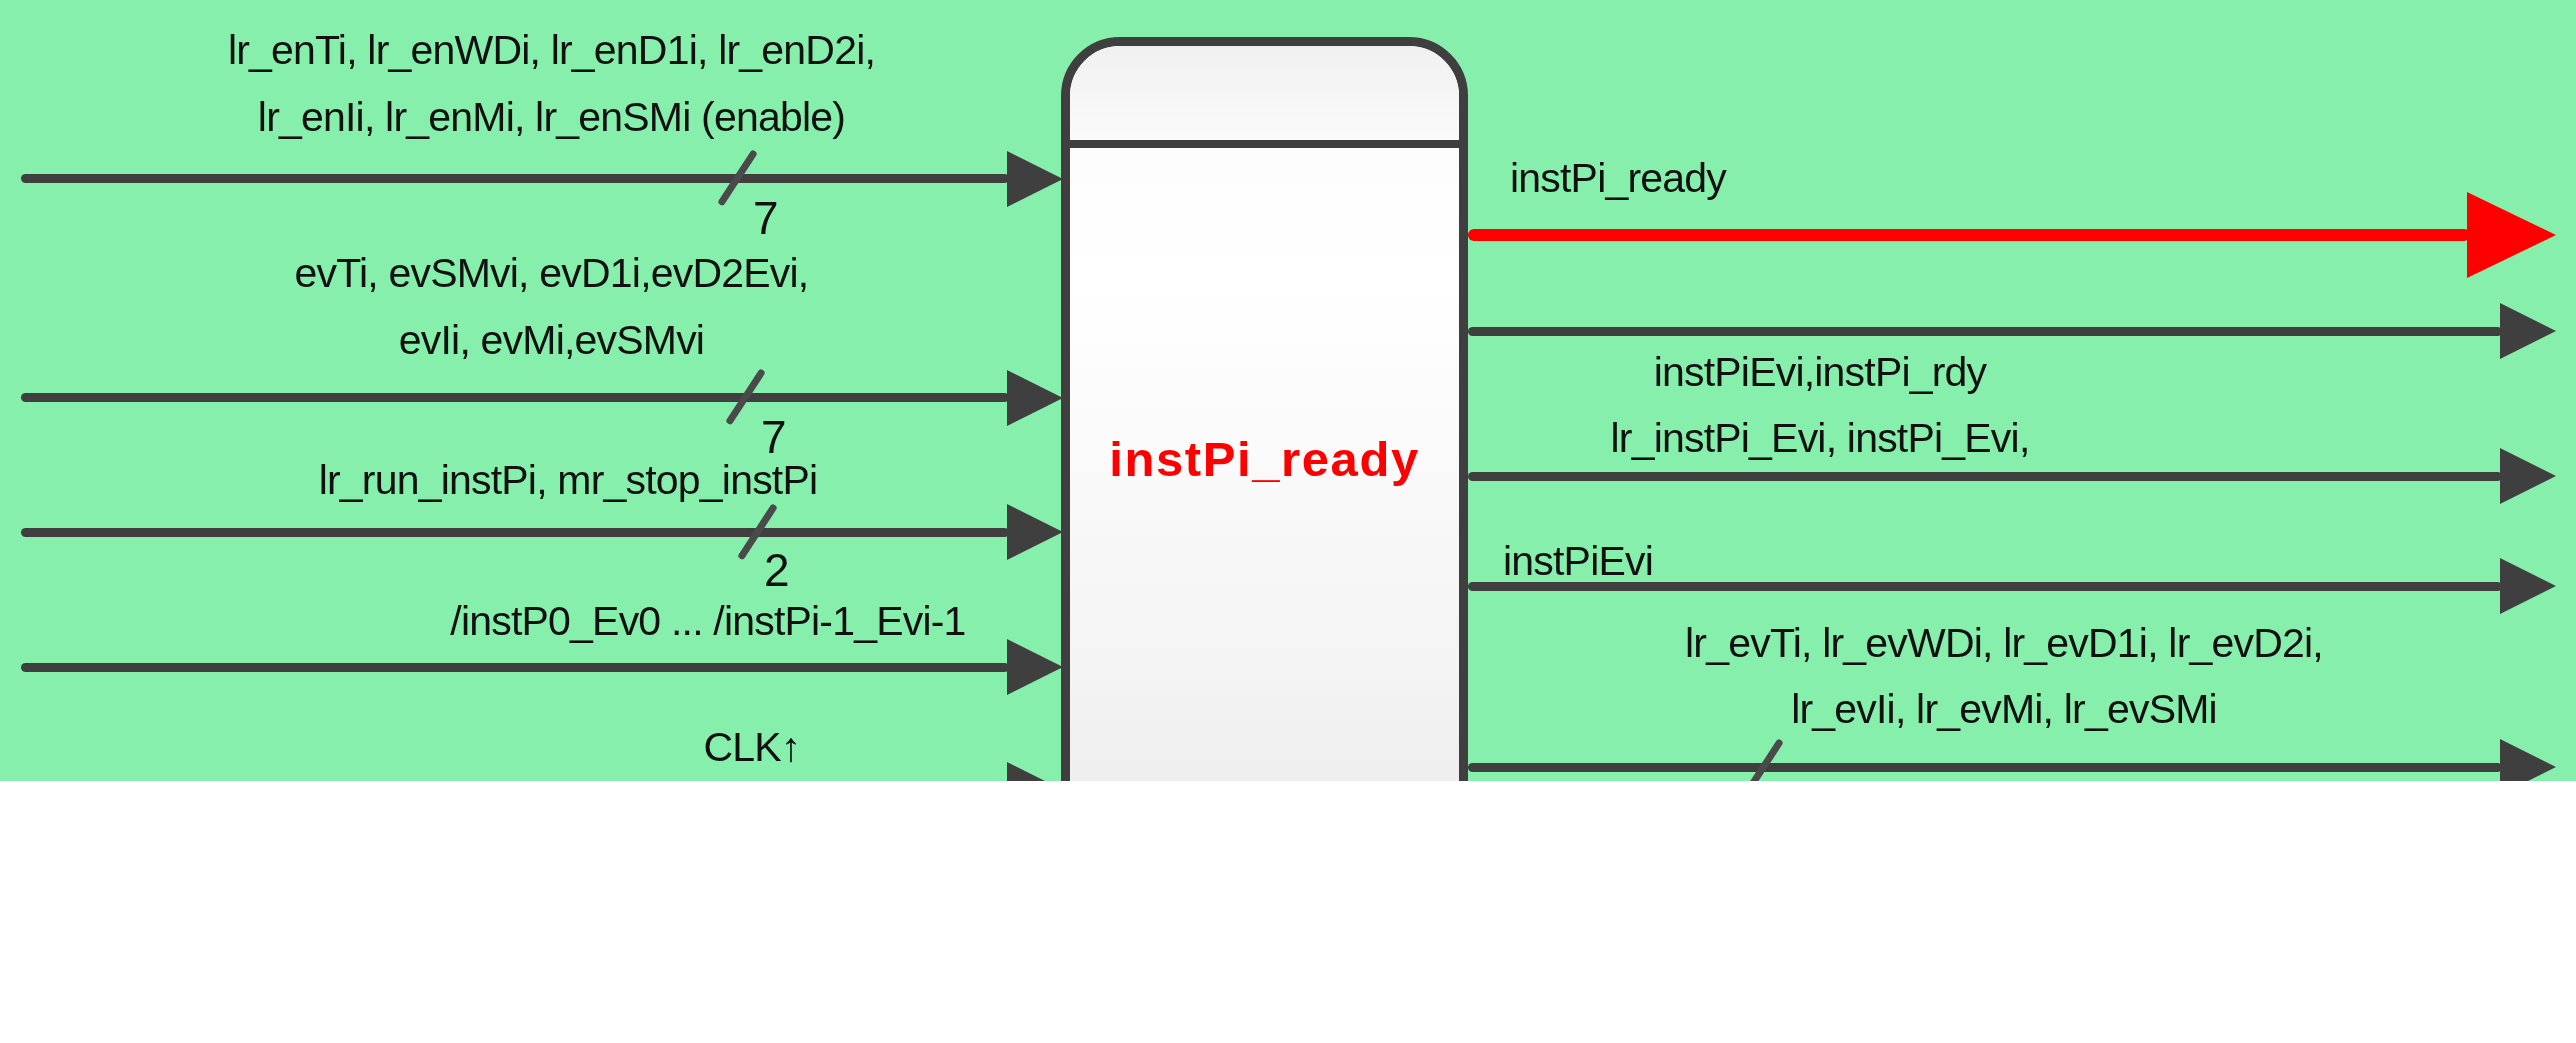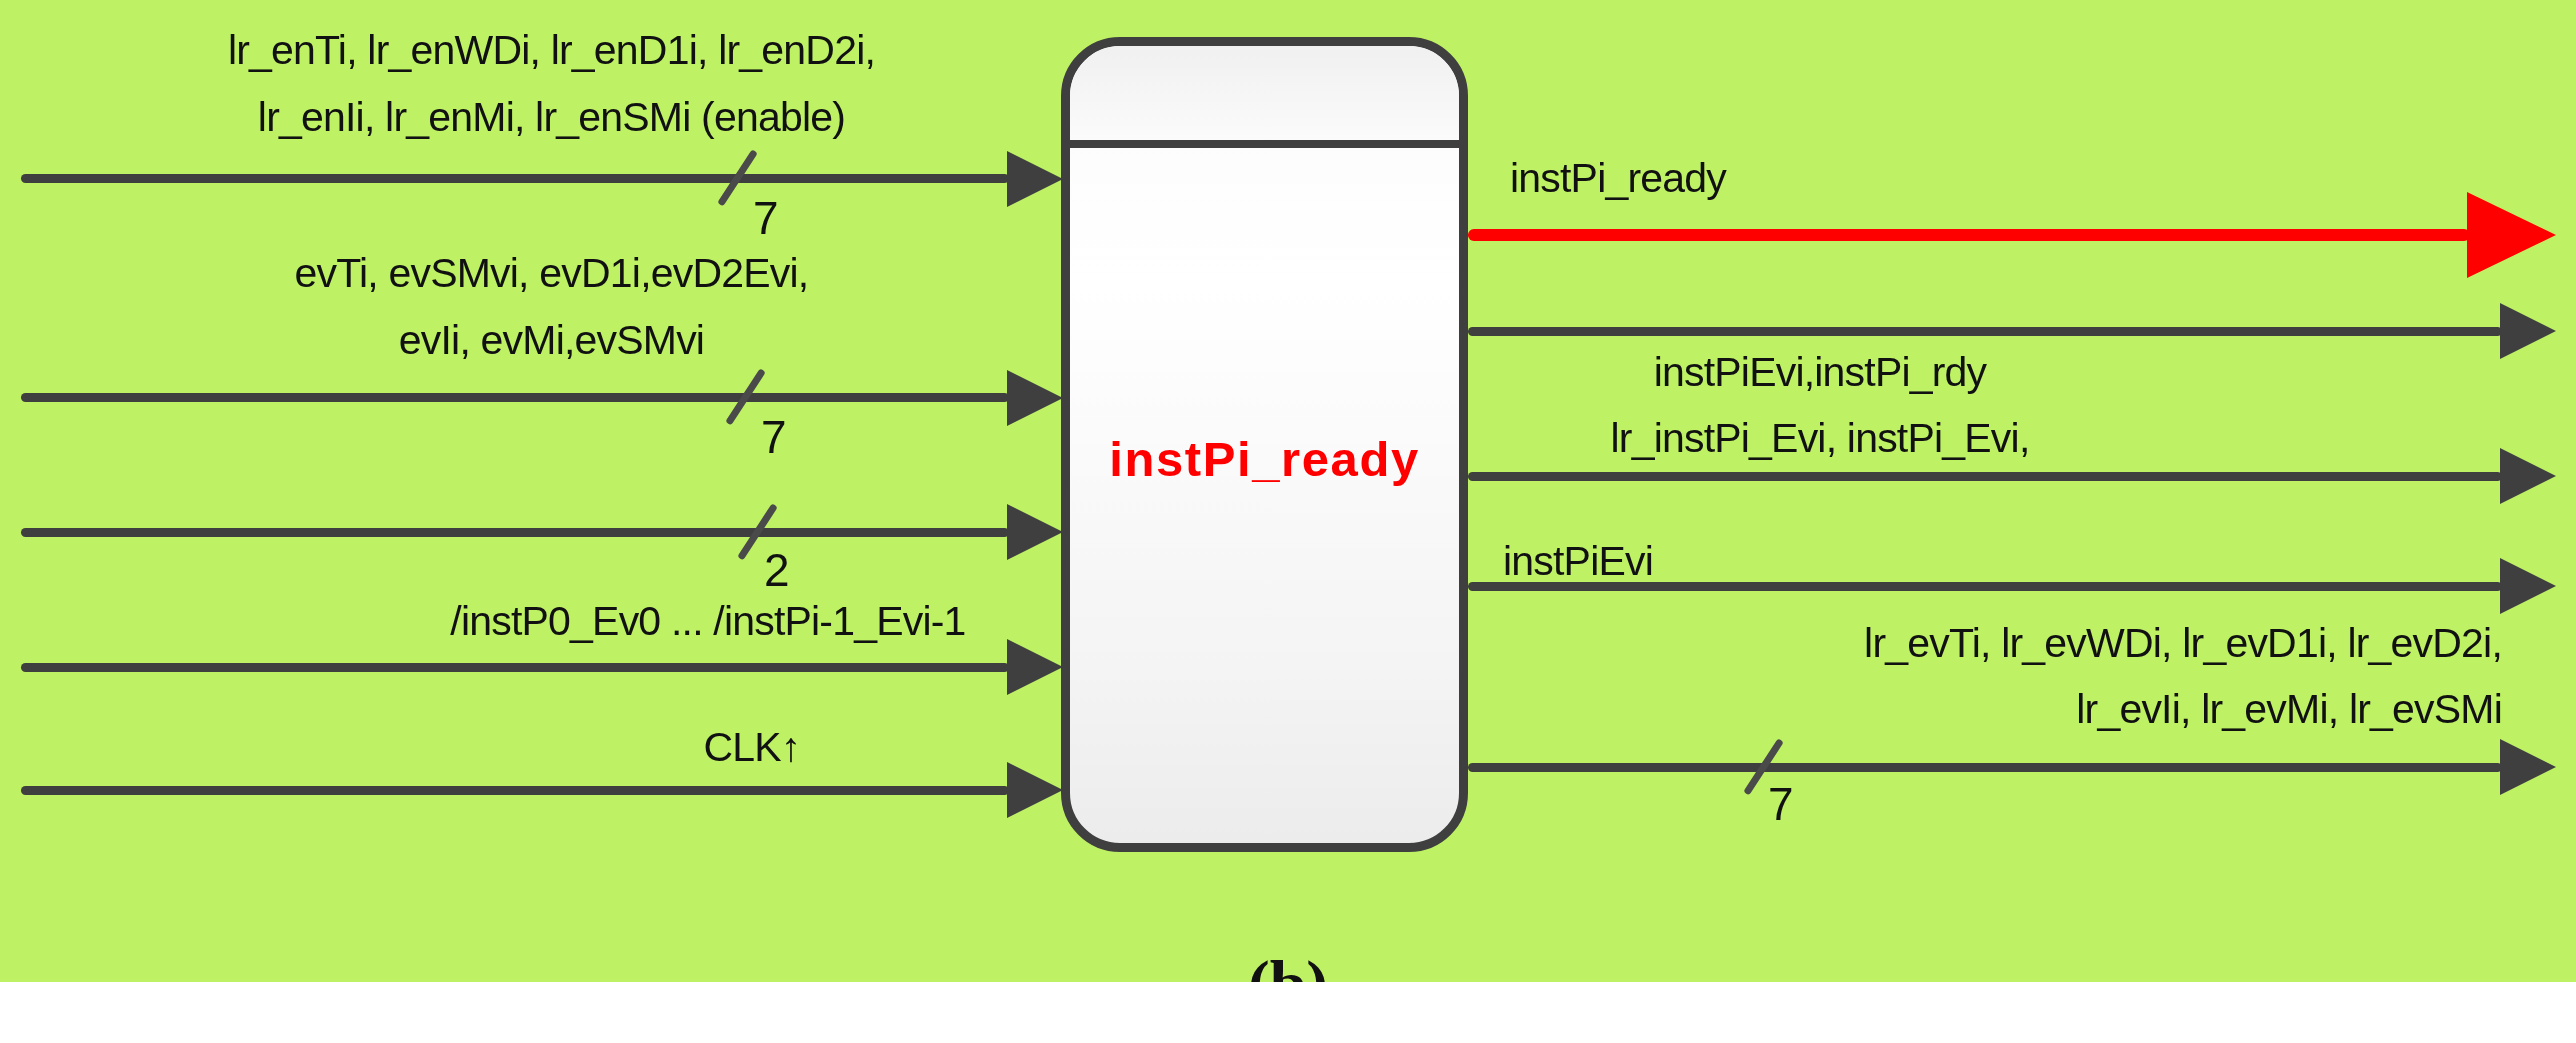--- a/index.html
+++ b/index.html
@@ -1,19 +1,19 @@
 <!DOCTYPE html>
 <html style="font-size:13px"><head>
 <meta charset="utf-8">
 <style>
   html,body{margin:0;padding:0;background:#ffffff;}
   .stage{
     position:relative;
-    width:2576px;height:982px;
-    background:#bef264;
+    width:2576px;height:781px;
+    background:#86efac;
     font-family:"Liberation Sans", sans-serif;
     color:#111111;
     overflow:hidden;
   }
   
   .hline{
     position:absolute;height:9px;background:#3f3f3f;border-radius:5px;
   }
   .hline.red{height:11.5px;background:#ff0000;border-radius:5.8px;}
   
@@ -82,20 +82,23 @@
 
   <div class="lbl center" style="left:29px;top:240px;width:1045px;">
     <div>evTi, evSMvi, evD1i,evD2Evi,</div>
     <div>evIi, evMi,evSMvi</div>
   </div>
   <div class="hline" style="left:20.6px;top:393px;width:988px;"></div>
   <div class="ah" style="left:1007px;top:370px;"></div>
   <div class="slash" style="left:742px;top:365px;"></div>
   <div class="bus" style="left:761px;top:410px;">7</div>
 
+  <div class="lbl center" style="left:74px;top:447px;width:988px;">
+    <div>lr_run_instPi, mr_stop_instPi</div>
+  </div>
   <div class="hline" style="left:20.6px;top:528px;width:988px;"></div>
   <div class="ah" style="left:1007px;top:504px;"></div>
   <div class="slash" style="left:754px;top:500px;"></div>
   <div class="bus" style="left:764px;top:543px;">2</div>
 
   <div class="lbl center" style="left:214px;top:588px;width:988px;">
     <div>/instP0_Ev0 ... /instPi-1_Evi-1</div>
   </div>
   <div class="hline" style="left:20.6px;top:663px;width:988px;"></div>
   <div class="ah" style="left:1007px;top:639px;"></div>
@@ -126,21 +129,21 @@
   </div>
   <div class="hline" style="left:1468px;top:472px;width:1034px;"></div>
   <div class="ah" style="left:2500px;top:448px;"></div>
 
   <div class="lbl" style="left:1503px;top:528px;">
     <div>instPiEvi</div>
   </div>
   <div class="hline" style="left:1468px;top:582px;width:1034px;"></div>
   <div class="ah" style="left:2500px;top:558px;"></div>
 
-  <div class="lbl center" style="left:1506px;top:610px;width:996px;line-height:66px;text-align:right;">
+  <div class="lbl center" style="left:1506px;top:610px;width:996px;line-height:66px;">
     <div>lr_evTi, lr_evWDi, lr_evD1i, lr_evD2i,</div>
     <div>lr_evIi, lr_evMi, lr_evSMi</div>
   </div>
   <div class="hline" style="left:1468px;top:763px;width:1034px;"></div>
   <div class="ah" style="left:2500px;top:739px;"></div>
   <div class="slash" style="left:1760px;top:735px;"></div>
   <div class="bus" style="left:1768px;top:777px;">7</div>
 
   <div class="caption">(b)</div>
 

